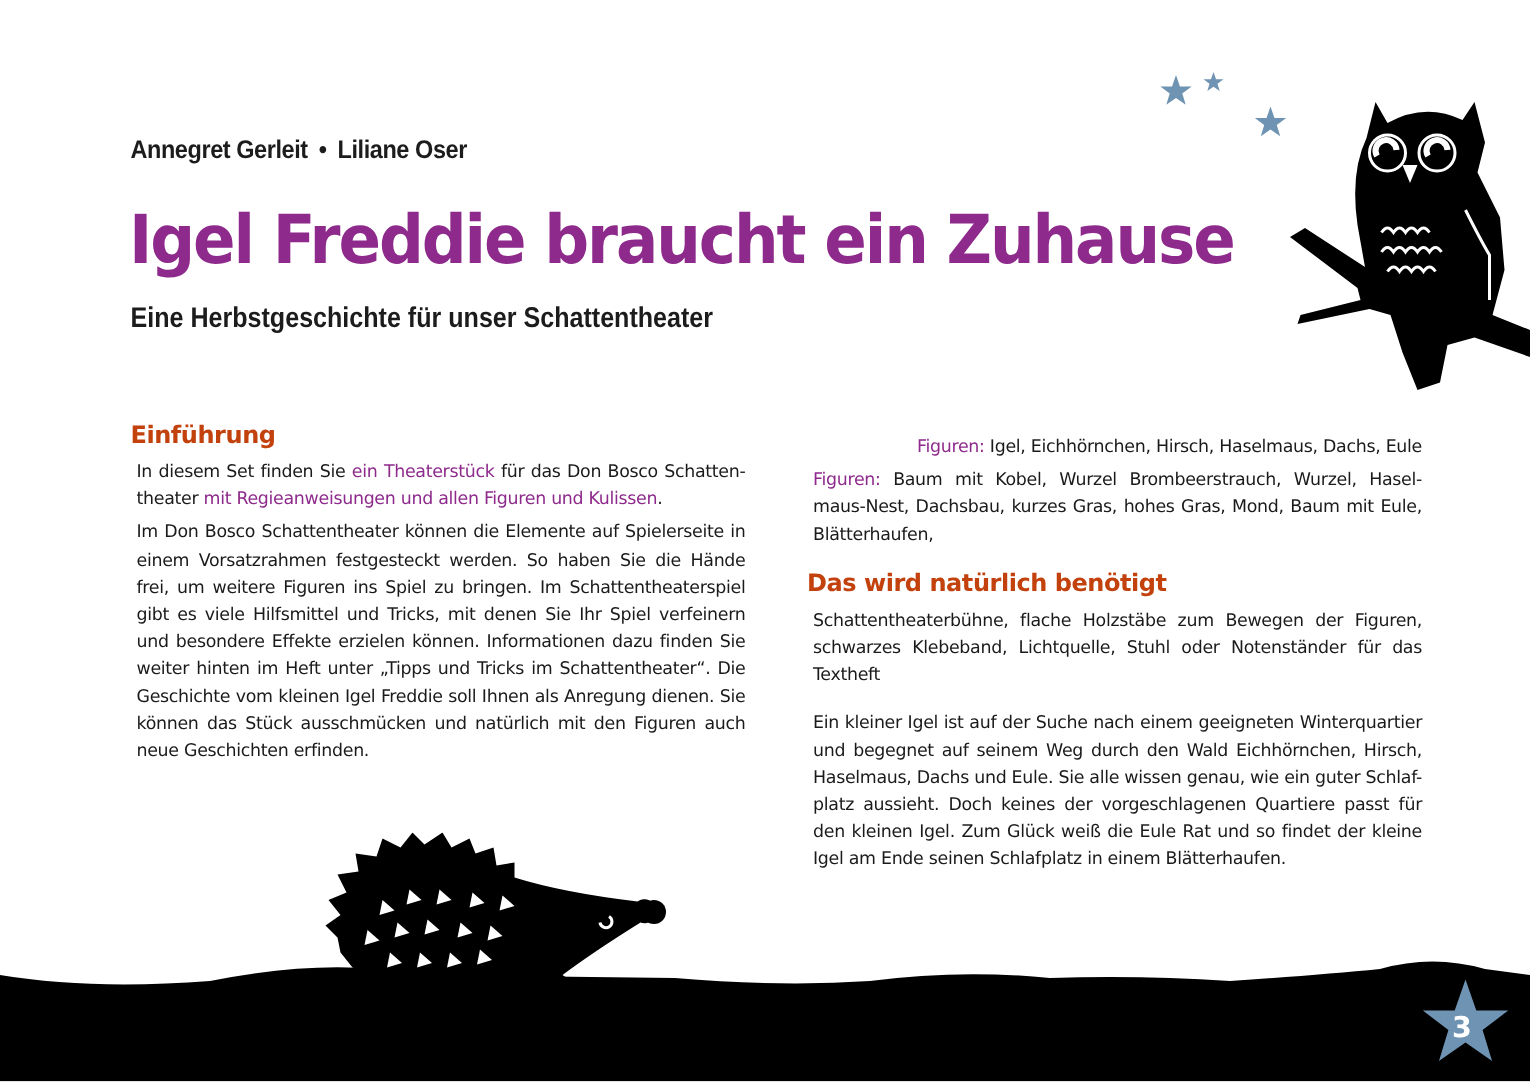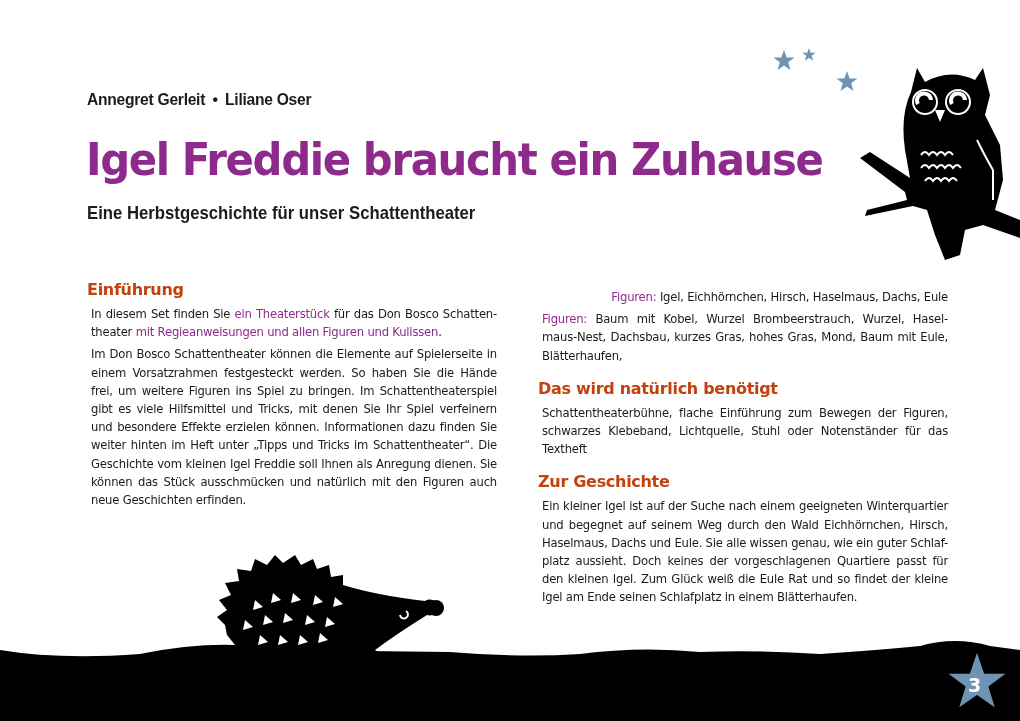--- a/index.html
+++ b/index.html
@@ -62,24 +62,23 @@
   <p>Im Don Bosco Schattentheater können die Elemente auf Spielerseite in einem Vorsatzrahmen festgesteckt werden. So haben Sie die Hände frei, um weitere Figuren ins Spiel zu bringen. Im Schattentheaterspiel gibt es viele Hilfsmittel und Tricks, mit denen Sie Ihr Spiel verfeinern und besondere Effekte erzielen können. Informationen dazu finden Sie weiter hinten im Heft unter „Tipps und Tricks im Schattentheater“. Die Geschichte vom kleinen Igel Freddie soll Ihnen als Anregung dienen. Sie können das Stück ausschmücken und natürlich mit den Figuren auch neue Geschichten erfinden.</p>
 </div>
 
 <div class="col col-right">
   <div class="section">
     <p style="text-align:right"><span class="lbl">Figuren:</span><span> Igel, Eichhörnchen, Hirsch, Haselmaus, Dachs, Eule</span></p>
     <p><span class="lbl">Figuren:</span><span> Baum mit Kobel, Wurzel Brombeerstrauch, Wurzel, Hasel-maus-Nest, Dachsbau, kurzes Gras, hohes Gras, Mond, Baum mit Eule, Blätterhaufen,</span></p>
   </div>
   <div class="section">
     <h2>Das wird natürlich benötigt</h2>
-    <p>Schattentheaterbühne, flache Einführung zum Bewegen der Figuren, schwarzes Klebeband, Lichtquelle, Stuhl oder Notenständer für das Textheft</p>
+    <p>Schattentheaterbühne, flache Holzstäbe zum Bewegen der Figuren, schwarzes Klebeband, Lichtquelle, Stuhl oder Notenständer für das Textheft</p>
   </div>
   <div class="section">
-    <h2>Zur Geschichte</h2>
     <p>Ein kleiner Igel ist auf der Suche nach einem geeigneten Winterquartier und begegnet auf seinem Weg durch den Wald Eichhörnchen, Hirsch, Haselmaus, Dachs und Eule. Sie alle wissen genau, wie ein guter Schlaf-platz aussieht. Doch keines der vorgeschlagenen Quartiere passt für den kleinen Igel. Zum Glück weiß die Eule Rat und so findet der kleine Igel am Ende seinen Schlafplatz in einem Blätterhaufen.</p>
   </div>
 </div>
 
 <svg class="art" style="left:773px;top:50px" width="22" height="22" viewBox="-1 -1 2 2">
     <polygon fill="#6f93b3" points="0,-1 0.24,-0.31 0.95,-0.31 0.38,0.12 0.59,0.81 0,0.4 -0.59,0.81 -0.38,0.12 -0.95,-0.31 -0.24,-0.31"></polygon>
   </svg>
 <svg class="art" style="left:802px;top:48px" width="14" height="14" viewBox="-1 -1 2 2">
     <polygon fill="#6f93b3" points="0,-1 0.24,-0.31 0.95,-0.31 0.38,0.12 0.59,0.81 0,0.4 -0.59,0.81 -0.38,0.12 -0.95,-0.31 -0.24,-0.31"></polygon>
   </svg>

